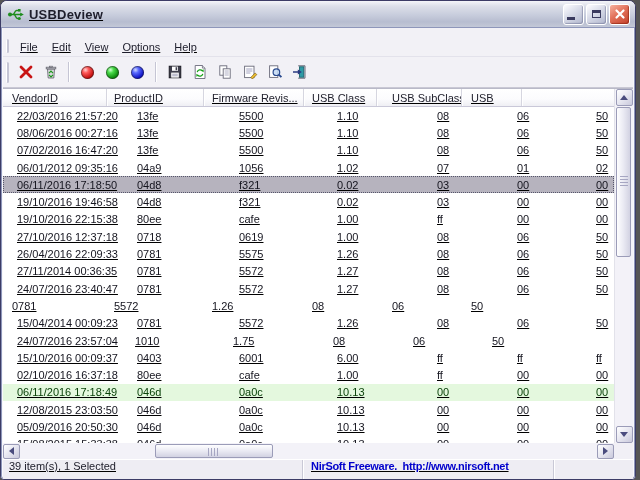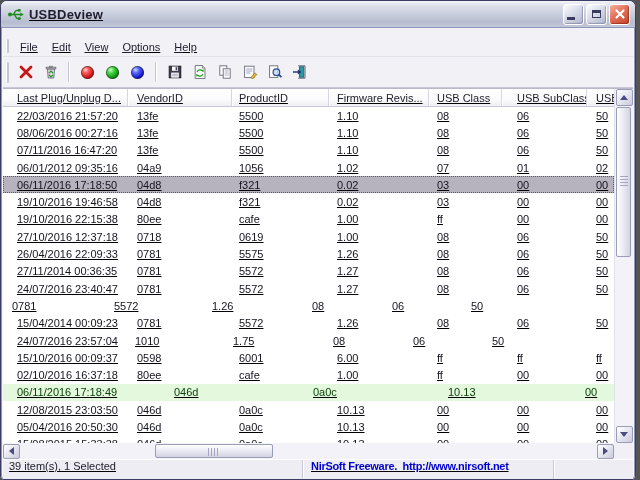--- a/index.html
+++ b/index.html
@@ -48,21 +48,21 @@
   .list-area{height:355px;display:flex;background:#FFFFFF;border-top:1px solid #B9B9C8;}
   .list-main{width:615px;overflow:hidden;}
   .header-row{height:18px;display:flex;background:linear-gradient(180deg,#FFFFFF 0%,#FBFBFD 60%,#EFEFF4 100%);
     border-bottom:1px solid #C9C8D8;}
   .hcell{font-size:11px;color:#22222E;display:flex;align-items:center;
     border-right:1px solid #D6D6E0;box-shadow:1px 0 0 #FFFFFF;flex:none;
     white-space:nowrap;overflow:hidden;}
   .rows{height:336px;overflow:hidden;background:#FFFFFF;}
   .row{height:17.3px;display:flex;align-items:center;background:#FFFFFF;flex:none;}
   .row.selected{background:var(--sel-bg,#B6B3BE);outline:1px dotted #55556A;outline-offset:-1px;}
-  .row.connected{background:var(--conn-bg,#E4F8DE);color:var(--conn-fg,#0A420A);gap:37px;}
+  .row.connected{background:var(--conn-bg,#E4F8DE);color:var(--conn-fg,#0A420A);}
   .cell{font-size:11px;color:inherit;white-space:nowrap;overflow:hidden;flex:none;}
   .row{color:#14141E;}
   .c0{width:125px;padding-left:14px;}
   .c1{width:104px;padding-left:9px;}
   .c2{width:97px;padding-left:7px;}
   .c3{width:100px;padding-left:8px;}
   .c4{width:73px;padding-left:8px;}
   .c5{width:85px;padding-left:15px;}
   .c6{width:60px;padding-left:9px;}
   
@@ -220,21 +220,20 @@
           <rect x="7.4" y="2.8" width="4.4" height="10.4" fill="#2E9AA6" stroke="#155A64" stroke-width="0.8"></rect>
           <path d="M1 8 H6.2" stroke="#283880" stroke-width="1.7"></path>
           <polygon points="5.8,5.4 9.8,8 5.8,10.6" fill="#283880"></polygon>
         </svg>
       </span>
     </div>
 
     <div class="list-area">
       <div class="list-main">
         <div class="header-row" id="header-row">
-            <div class="hcell c0">Last Plug/Unplug D...</div>
             <div class="hcell c1">VendorID</div>
             <div class="hcell c2">ProductID</div>
             <div class="hcell c3">Firmware Revis...</div>
             <div class="hcell c4">USB Class</div>
             <div class="hcell c5">USB SubClass</div>
             <div class="hcell c6">USB</div>
           </div>
         <div class="rows" id="rows">
             <div class="row">
               <span class="cell c0">22/03/2016 21:57:20</span>
@@ -248,21 +247,21 @@
             <div class="row">
               <span class="cell c0">08/06/2016 00:27:16</span>
               <span class="cell c1">13fe</span>
               <span class="cell c2">5500</span>
               <span class="cell c3">1.10</span>
               <span class="cell c4">08</span>
               <span class="cell c5">06</span>
               <span class="cell c6">50</span>
             </div>
             <div class="row">
-              <span class="cell c0">07/11/2016 16:47:20</span>
+              <span class="cell c0">07/02/2016 16:47:20</span>
               <span class="cell c1">13fe</span>
               <span class="cell c2">5500</span>
               <span class="cell c3">1.10</span>
               <span class="cell c4">08</span>
               <span class="cell c5">06</span>
               <span class="cell c6">50</span>
             </div>
             <div class="row">
               <span class="cell c0">06/01/2012 09:35:16</span>
               <span class="cell c1">04a9</span>
@@ -355,21 +354,21 @@
             <div class="row">
               <span class="cell c0">24/07/2016 23:57:04</span>
               <span class="cell c2">1010</span>
               <span class="cell c3">1.75</span>
               <span class="cell c4">08</span>
               <span class="cell c5">06</span>
               <span class="cell c6">50</span>
             </div>
             <div class="row">
               <span class="cell c0">15/10/2016 00:09:37</span>
-              <span class="cell c1">0598</span>
+              <span class="cell c1">0403</span>
               <span class="cell c2">6001</span>
               <span class="cell c3">6.00</span>
               <span class="cell c4">ff</span>
               <span class="cell c5">ff</span>
               <span class="cell c6">ff</span>
             </div>
             <div class="row">
               <span class="cell c0">02/10/2016 16:37:18</span>
               <span class="cell c1">80ee</span>
               <span class="cell c2">cafe</span>
@@ -390,21 +389,21 @@
             <div class="row">
               <span class="cell c0">12/08/2015 23:03:50</span>
               <span class="cell c1">046d</span>
               <span class="cell c2">0a0c</span>
               <span class="cell c3">10.13</span>
               <span class="cell c4">00</span>
               <span class="cell c5">00</span>
               <span class="cell c6">00</span>
             </div>
             <div class="row">
-              <span class="cell c0">05/04/2016 20:50:30</span>
+              <span class="cell c0">05/09/2016 20:50:30</span>
               <span class="cell c1">046d</span>
               <span class="cell c2">0a0c</span>
               <span class="cell c3">10.13</span>
               <span class="cell c4">00</span>
               <span class="cell c5">00</span>
               <span class="cell c6">00</span>
             </div>
             <div class="row">
               <span class="cell c0">15/08/2015 15:33:38</span>
               <span class="cell c1">046d</span>

